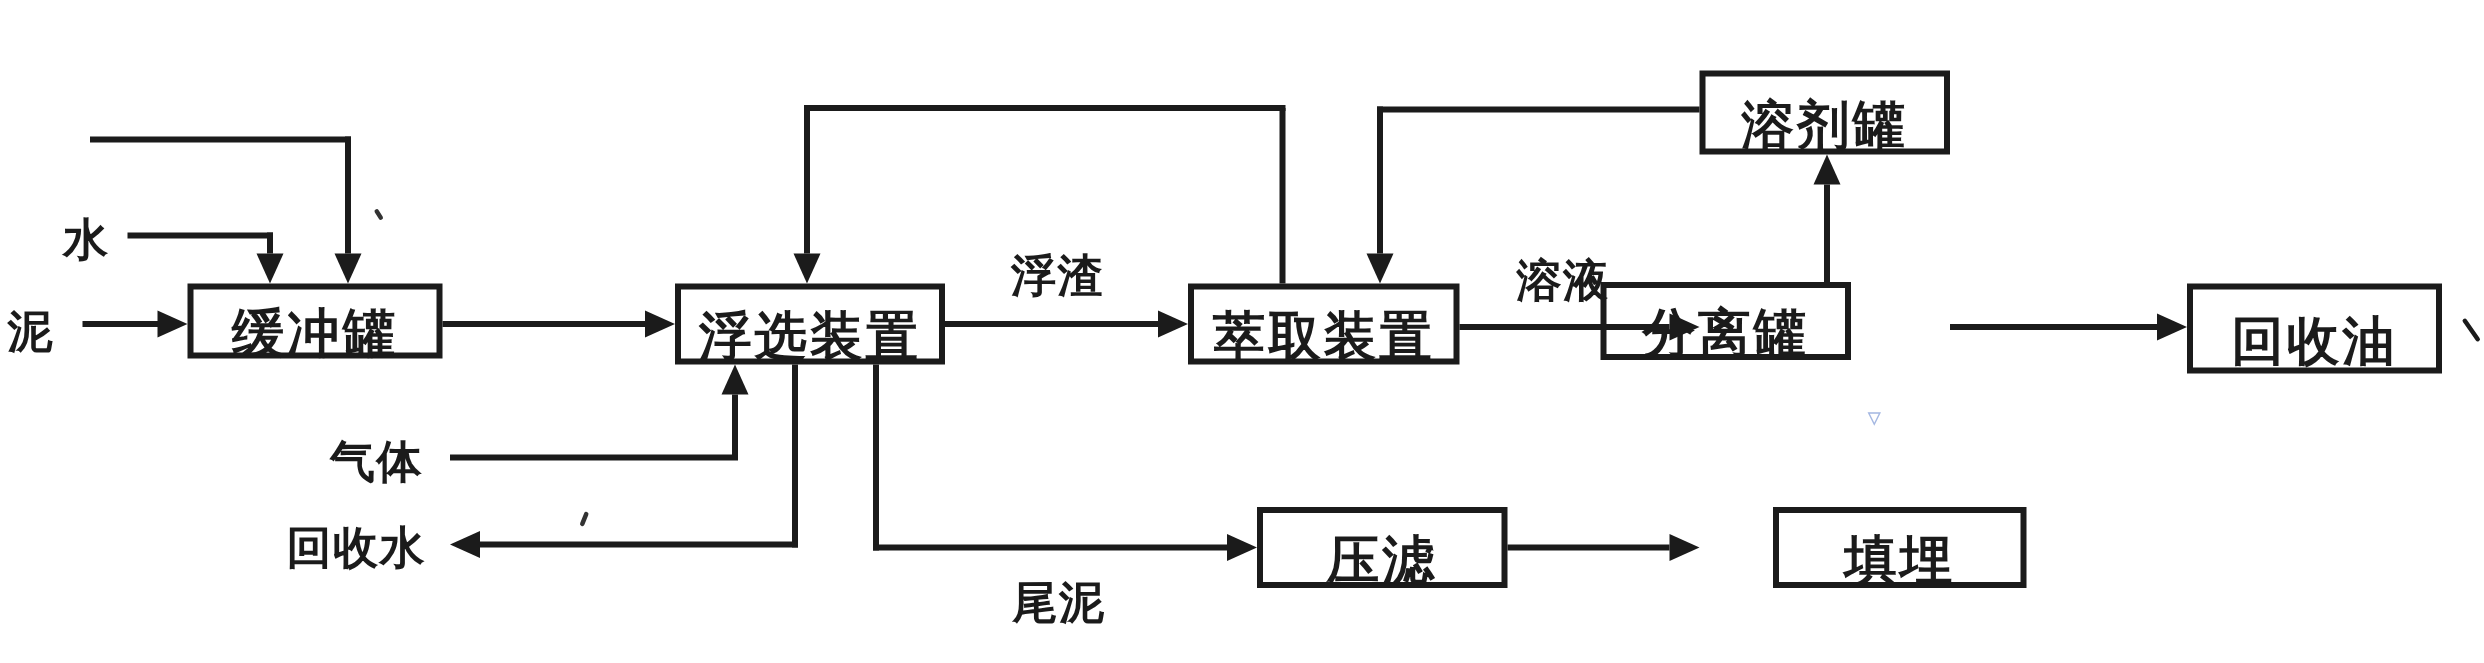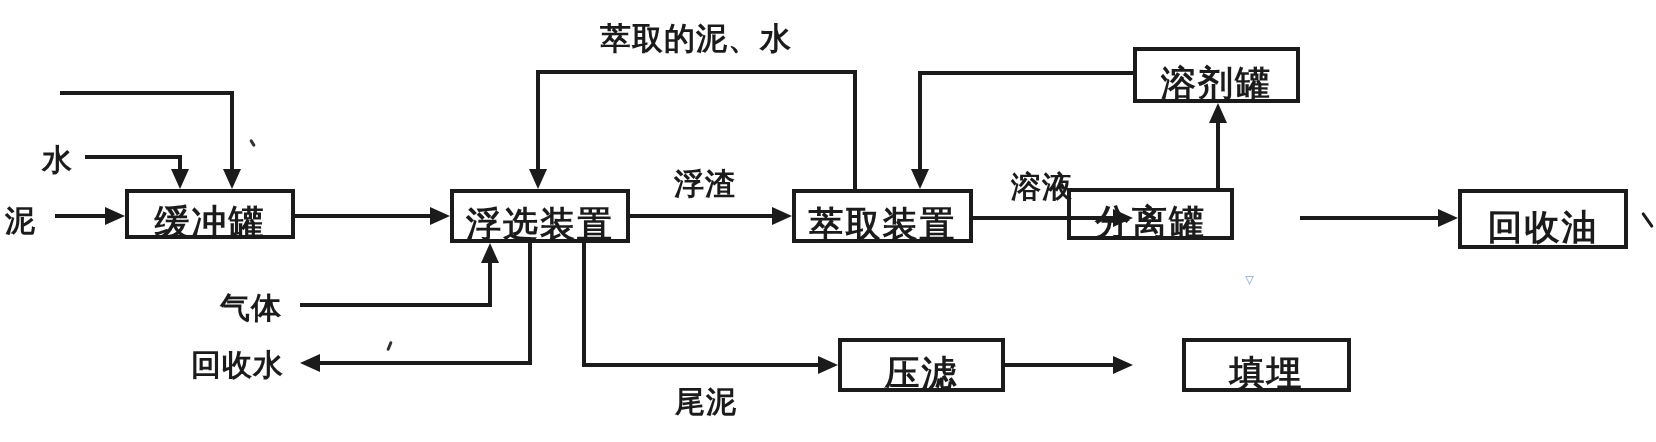--- a/index.html
+++ b/index.html
@@ -51,21 +51,20 @@
   </div>
   <div class="node" style="left:838px;top:338px;width:167px;height:54px">
     <span>压滤</span>
   </div>
   <div class="node" style="left:1182px;top:338px;width:169px;height:54px">
     <span>填埋</span>
   </div>
 
   <div class="lbl" style="left:42px;top:140px">水</div>
   <div class="lbl" style="left:5px;top:201px">泥</div>
-  <div class="lbl" style="left:600px;top:18px;font-size:31px">萃取的泥、水</div>
   <div class="lbl" style="left:674px;top:164px">浮渣</div>
   <div class="lbl" style="left:1011px;top:167px">溶液</div>
   <div class="lbl" style="left:220px;top:288px">气体</div>
   <div class="lbl" style="left:191px;top:345px">回收水</div>
   <div class="lbl" style="left:675px;top:382px">尾泥</div>
 
   <div>
     <div class="hl" style="left:60px;top:91px;width:174px"></div>
     <div class="vl" style="left:230px;top:91px;height:78px"></div>
     <div class="ah ah-d" style="left:223px;top:169px"></div>

